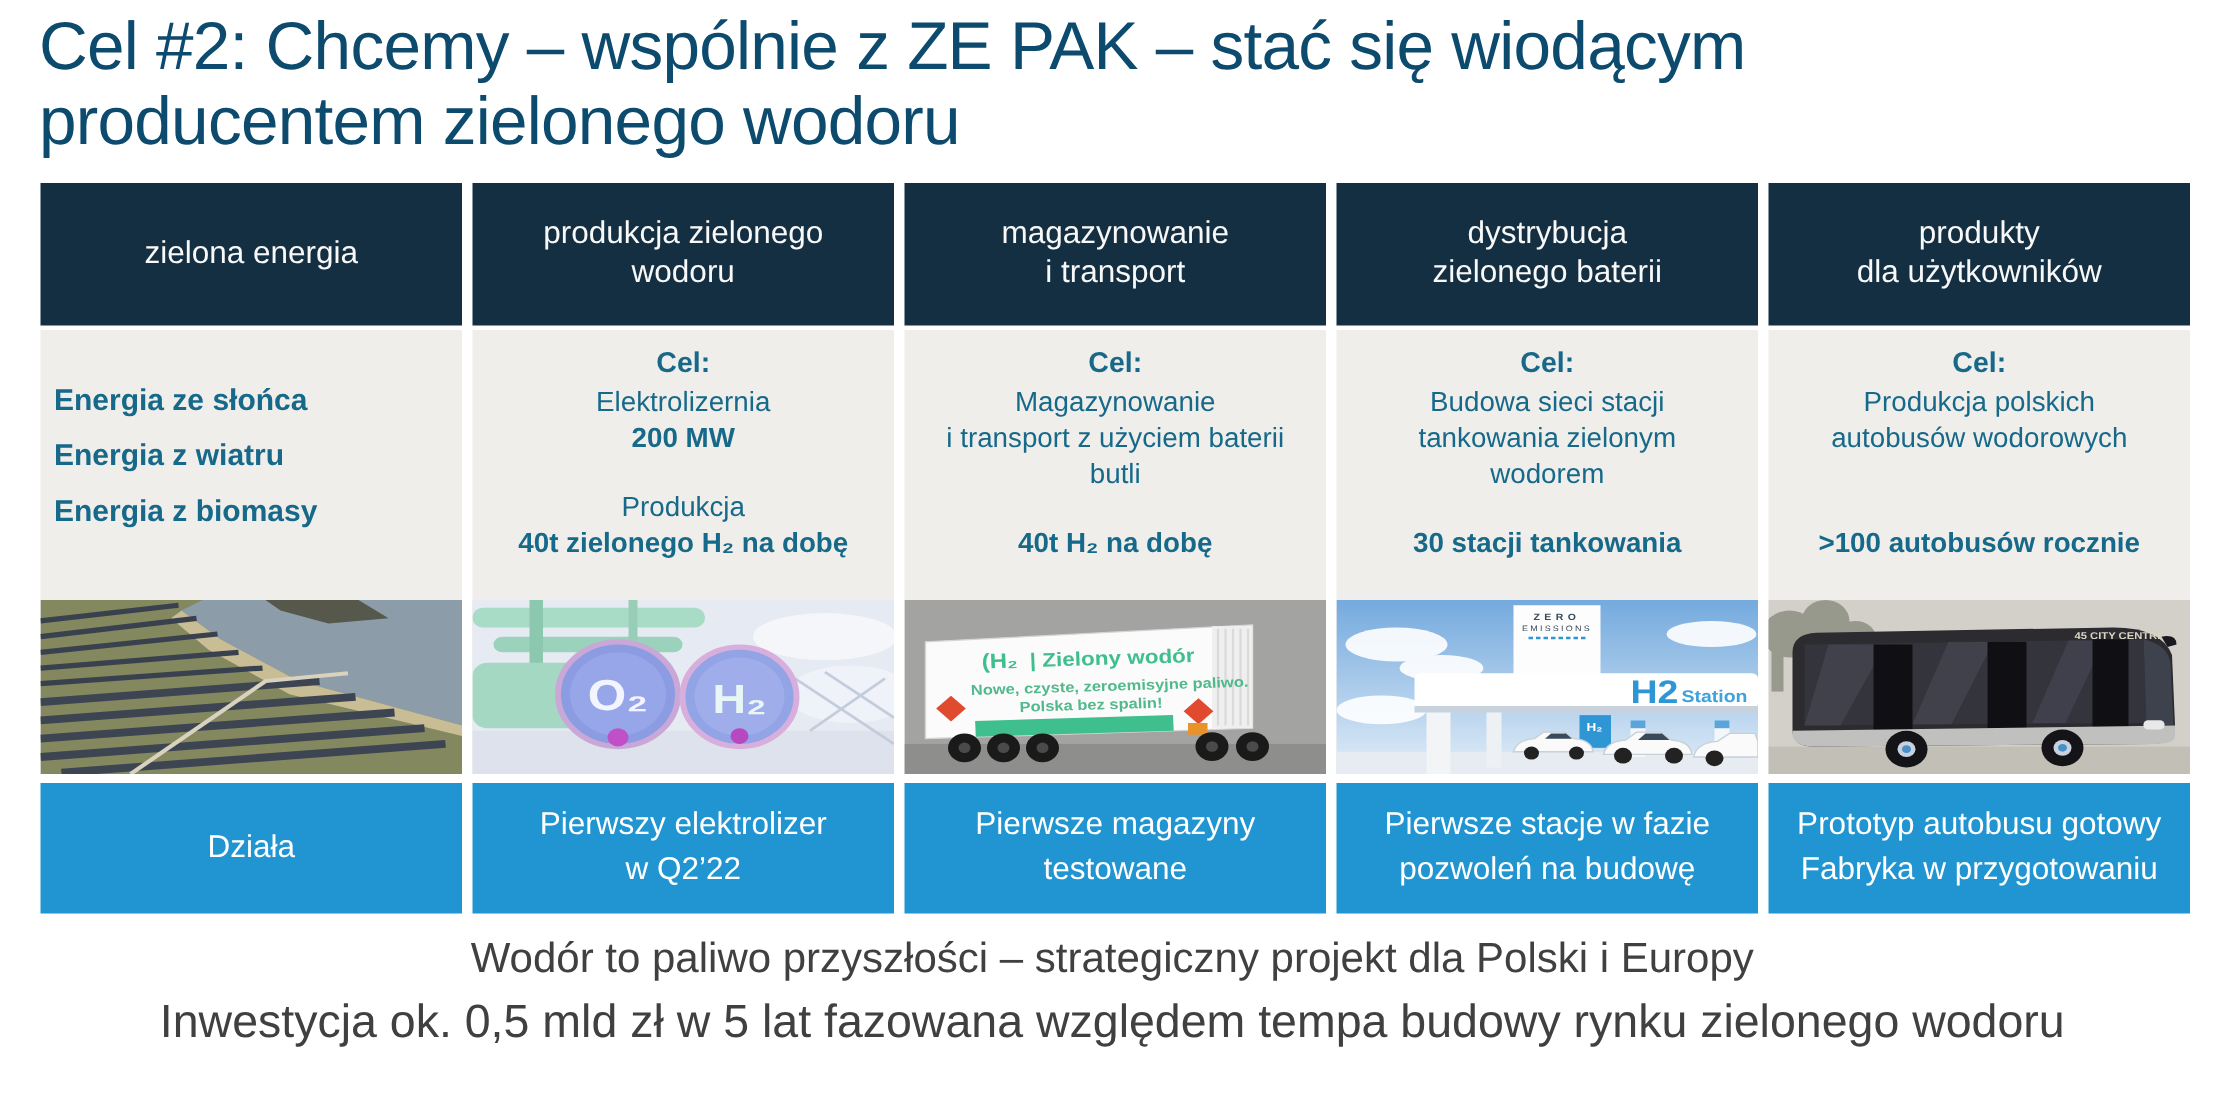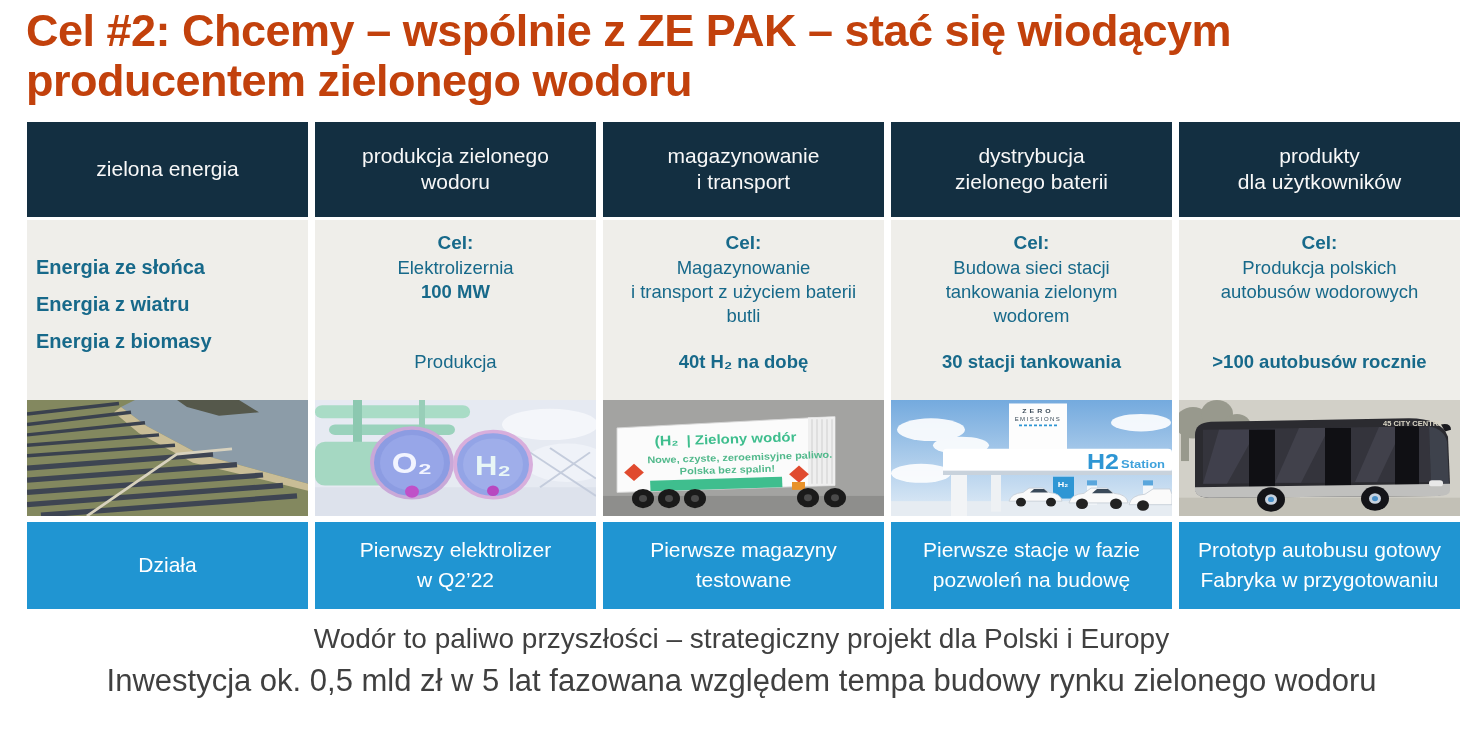--- a/index.html
+++ b/index.html
@@ -5,21 +5,21 @@
   html,body { margin:0; padding:0; }
   body {
     width:1483px; height:733px; overflow:hidden;
     background:#ffffff;
     font-family:"Liberation Sans", sans-serif;
   }
   .slide { position:relative; width:1483px; height:733px; }
 
   .title {
     margin:6px 30px 0 26px;
-    color:#c2410c; font-weight:bold;
+    color:#0c4a6e; font-weight:normal;
     font-size:45px; line-height:1.12; letter-spacing:-0.5px;
   }
 
   .grid {
     display:grid; grid-template-columns:repeat(5,1fr); gap:7px;
     margin:15px 23px 0 27px;
   }
   .col { display:flex; flex-direction:column; }
 
   .col-header {
@@ -102,23 +102,24 @@
       </div>
       <div class="col-footer">Działa</div>
     </div>
 
     <div class="col">
       <div class="col-header">produkcja zielonego
 wodoru</div>
       <div class="col-body centered">
         <div class="cel">Cel:</div>
         <div class="goal">Elektrolizernia</div>
-        <div class="goal goal-bold">100 MW</div>
+        <div class="goal goal-bold">200 MW</div>
         <div class="sub-group">
           <div class="goal">Produkcja</div>
+          <div class="goal goal-bold">40t zielonego H₂ na dobę</div>
         </div>
       </div>
       <div class="col-image">
         <svg viewBox="0 0 281 133" preserveAspectRatio="none">
           <rect width="281" height="133" fill="#E6EAF2"></rect>
           <ellipse cx="235" cy="28" rx="48" ry="18" fill="#F4F6FA"></ellipse>
           <ellipse cx="252" cy="72" rx="42" ry="22" fill="#EFF2F8"></ellipse>
           <rect x="0" y="6" width="155" height="15" rx="7" fill="#A9DCC6"></rect>
           <rect x="14" y="28" width="126" height="12" rx="6" fill="#9AD2BC"></rect>
           <rect x="38" y="0" width="9" height="64" fill="#8CC8B0"></rect>

